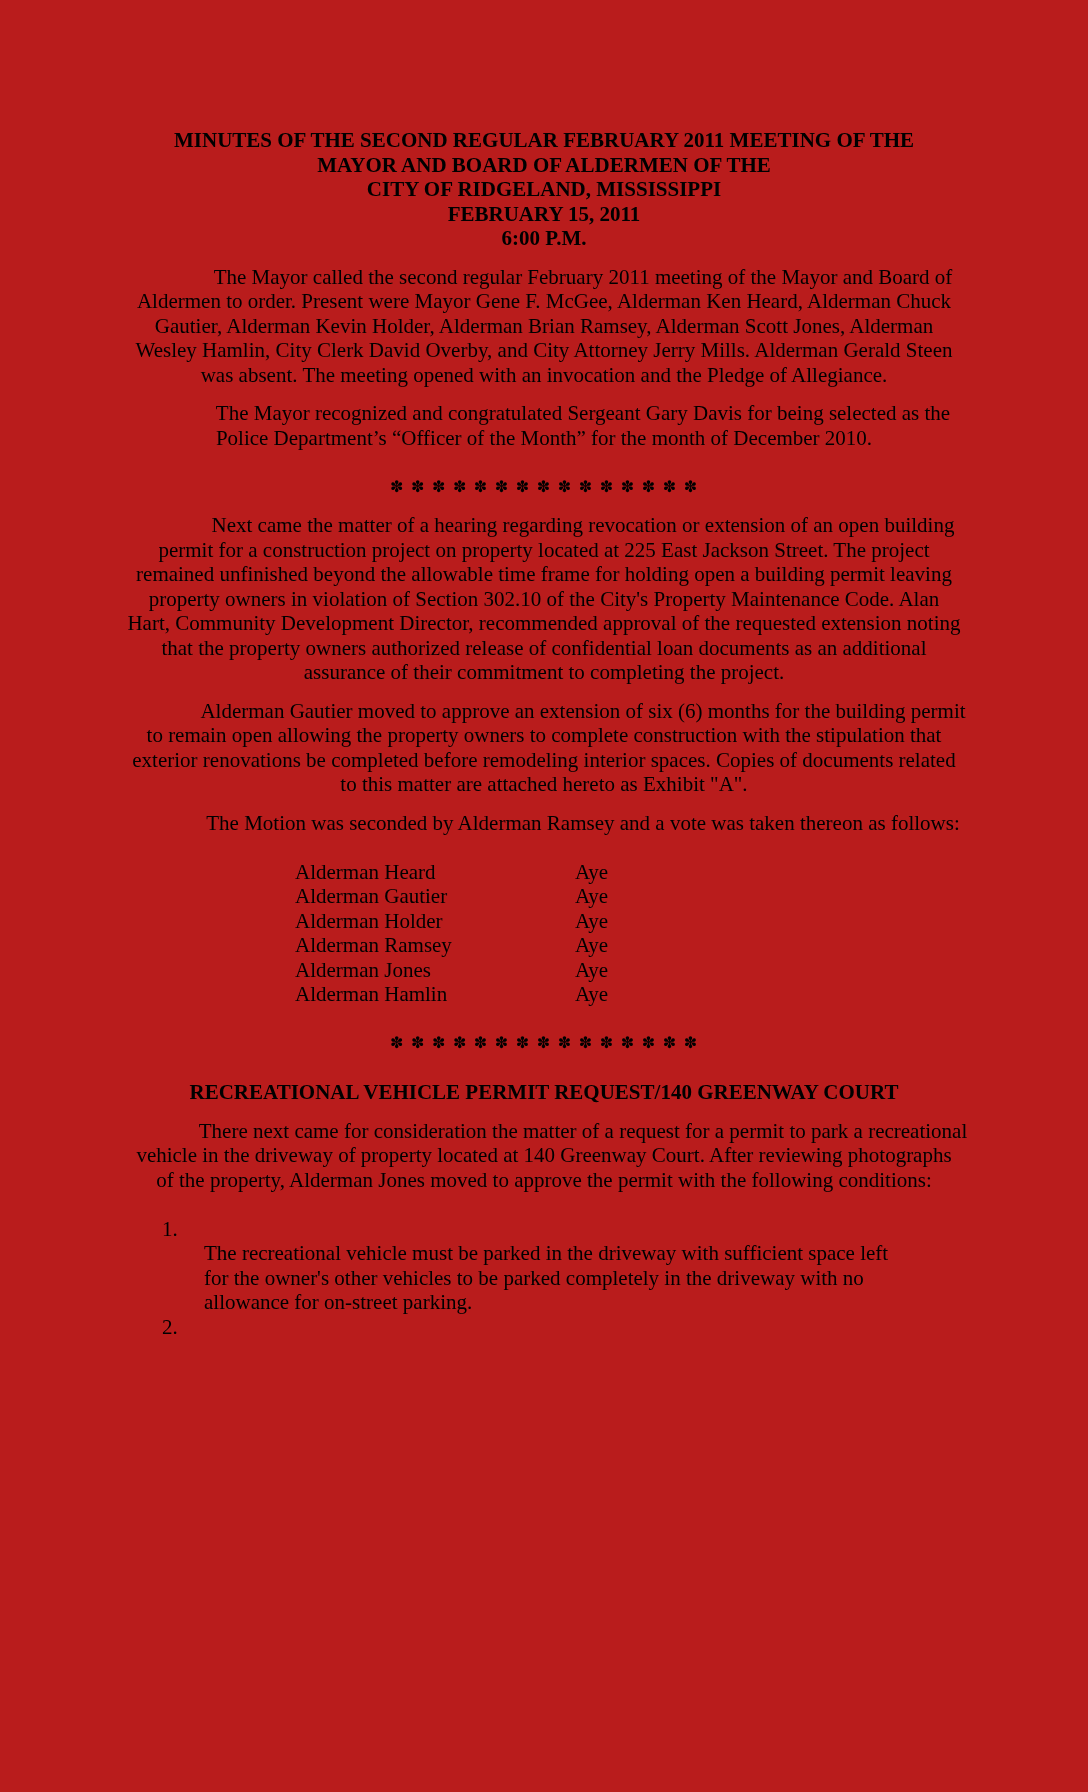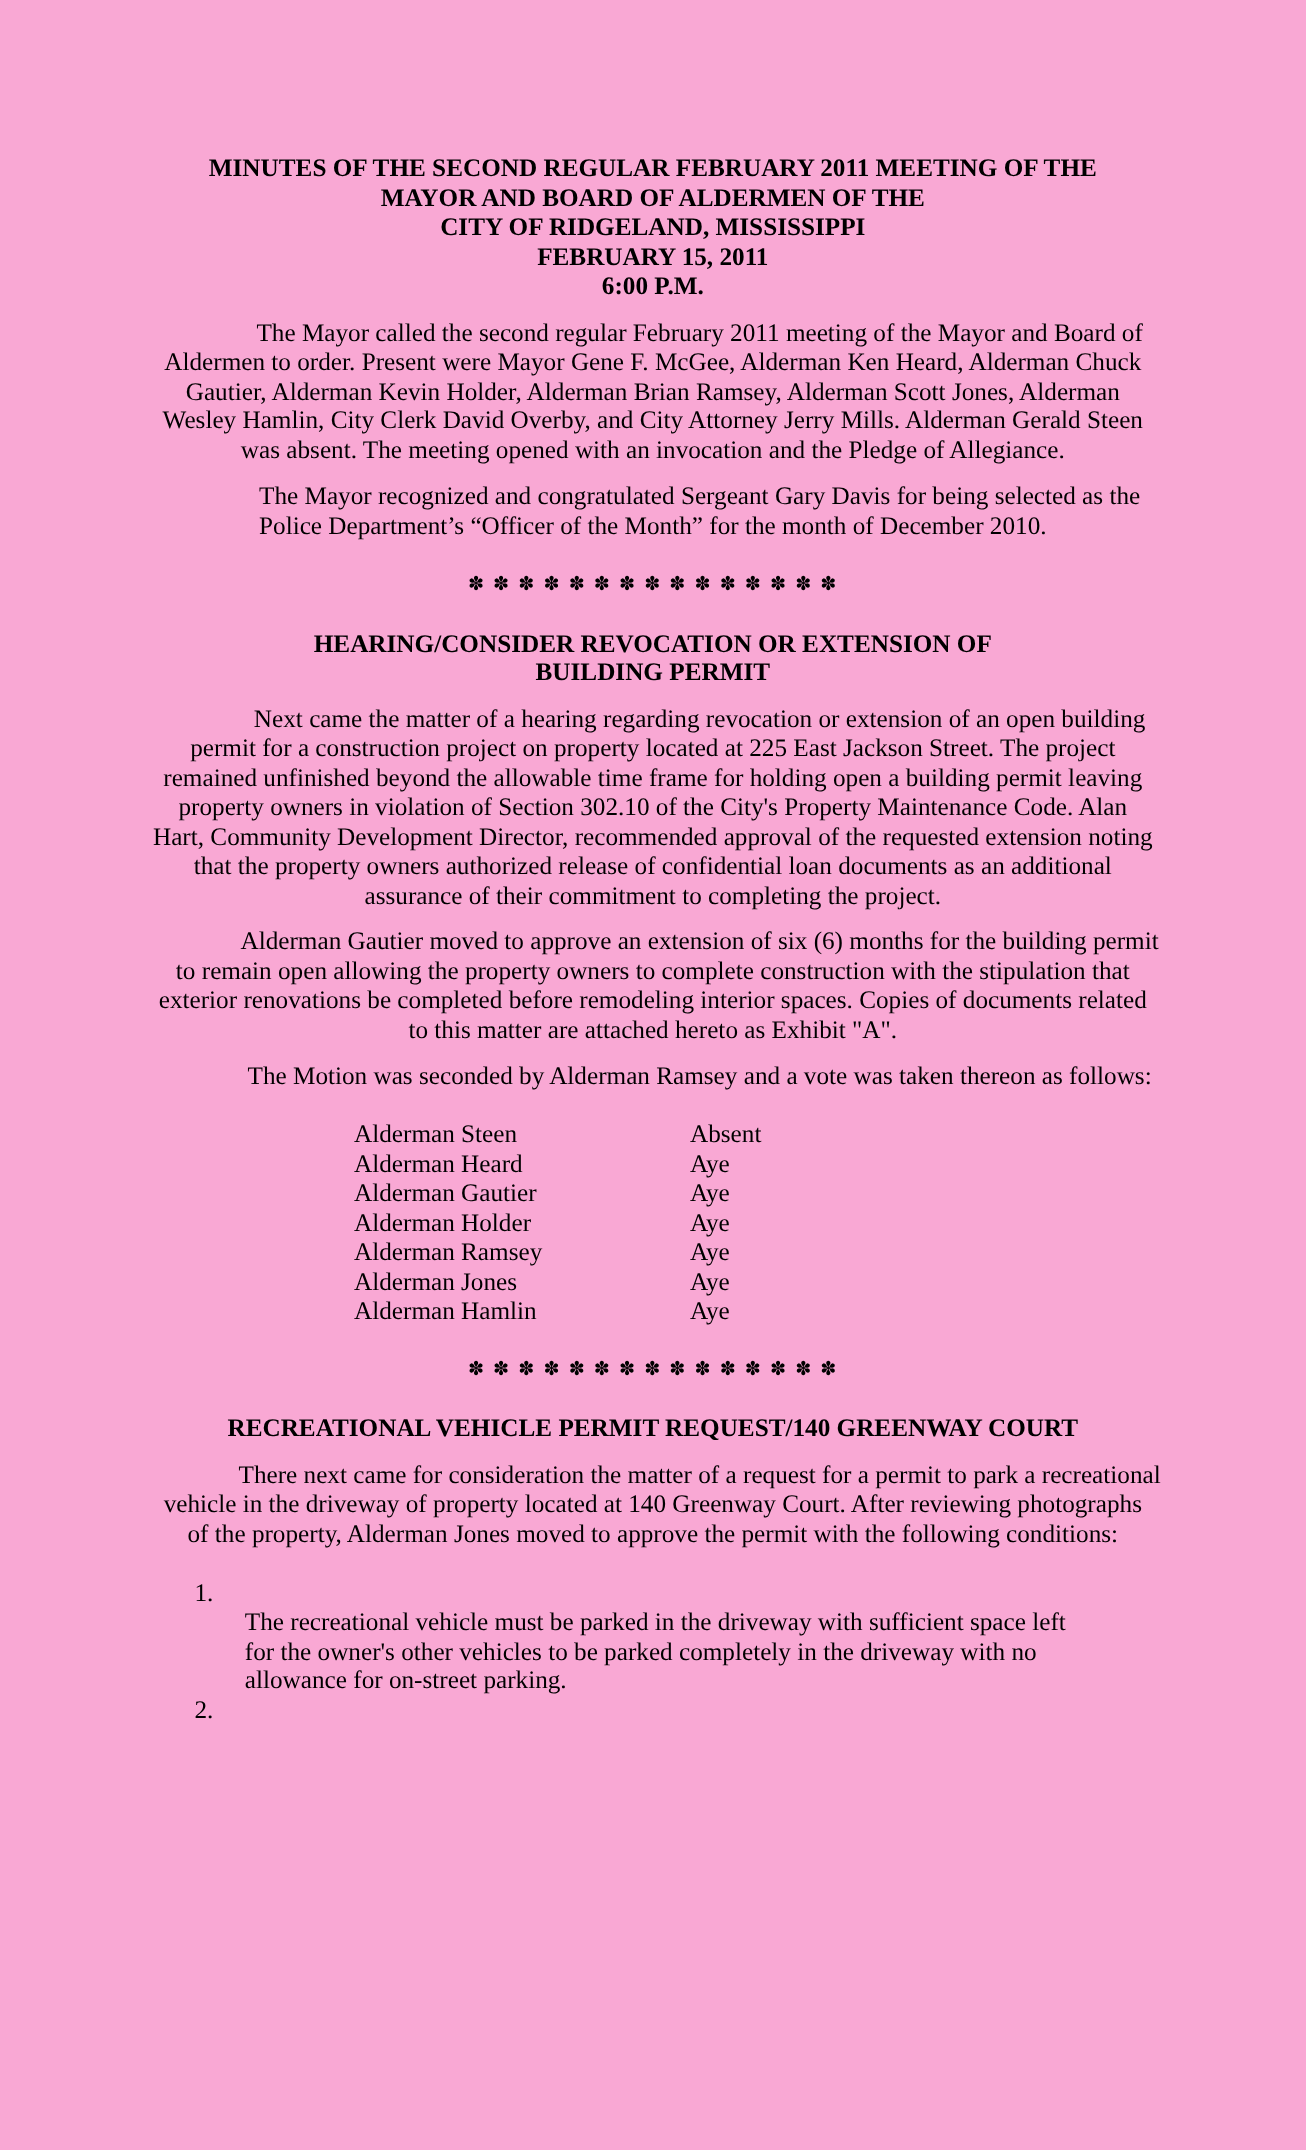--- a/index.html
+++ b/index.html
@@ -4,21 +4,21 @@
 <style>
   html, body {
     margin: 0;
     padding: 0;
     background: #ffffff;
   }
   .page {
     position: relative;
     width: 1088px;
     height: 1792px;
-    background: #f9a8d4;
+    background: #b91c1c;
     color: #000000;
     font-family: "Liberation Serif", "DejaVu Serif", serif;
     font-size: 21px;
     line-height: 24.5px;
     overflow: hidden;
   }
   .content {
     position: absolute;
     left: 100px;
     top: 128px;
@@ -96,43 +96,37 @@
 Gautier, Alderman Kevin Holder, Alderman Brian Ramsey, Alderman Scott Jones, Alderman
 Wesley Hamlin, City Clerk David Overby, and City Attorney Jerry Mills.  Alderman Gerald Steen
 was absent.  The meeting opened with an invocation and the Pledge of Allegiance.</div>
 
     <div class="para">The Mayor recognized and congratulated Sergeant Gary Davis for being selected as the
 Police Department’s “Officer of the Month” for the month of December 2010.</div>
 
 
     <div class="separator">✽ ✽ ✽ ✽ ✽ ✽ ✽ ✽ ✽ ✽ ✽ ✽ ✽ ✽ ✽</div>
 
-    <div class="section-heading">HEARING/CONSIDER REVOCATION OR EXTENSION OF
-BUILDING PERMIT</div>
 
     <div class="para">Next came the matter of a hearing regarding revocation or extension of an open building
 permit for a construction project on property located at 225 East Jackson Street.  The project
 remained unfinished beyond the allowable time frame for holding open a building permit leaving
 property owners in violation of Section 302.10 of the City's Property Maintenance Code.  Alan
 Hart, Community Development Director, recommended approval of the requested extension noting
 that the property owners authorized release of confidential loan documents as an additional
 assurance of their commitment to completing the project.</div>
 
     <div class="para">Alderman Gautier moved to approve an extension of six (6) months for the building permit
 to remain open allowing the property owners to complete construction with the stipulation that
 exterior renovations be completed before remodeling interior spaces.  Copies of documents related
 to this matter are attached hereto as Exhibit "A".</div>
 
     <div class="para">The Motion was seconded by Alderman Ramsey and a vote was taken thereon as follows:</div>
 
     <div class="vote-table">
-      <div class="vote-row">
-        <span class="vote-name">Alderman Steen</span>
-        <span class="vote-value">Absent</span>
-      </div>
       <div class="vote-row">
         <span class="vote-name">Alderman Heard</span>
         <span class="vote-value">Aye</span>
       </div>
       <div class="vote-row">
         <span class="vote-name">Alderman Gautier</span>
         <span class="vote-value">Aye</span>
       </div>
       <div class="vote-row">
         <span class="vote-name">Alderman Holder</span>

